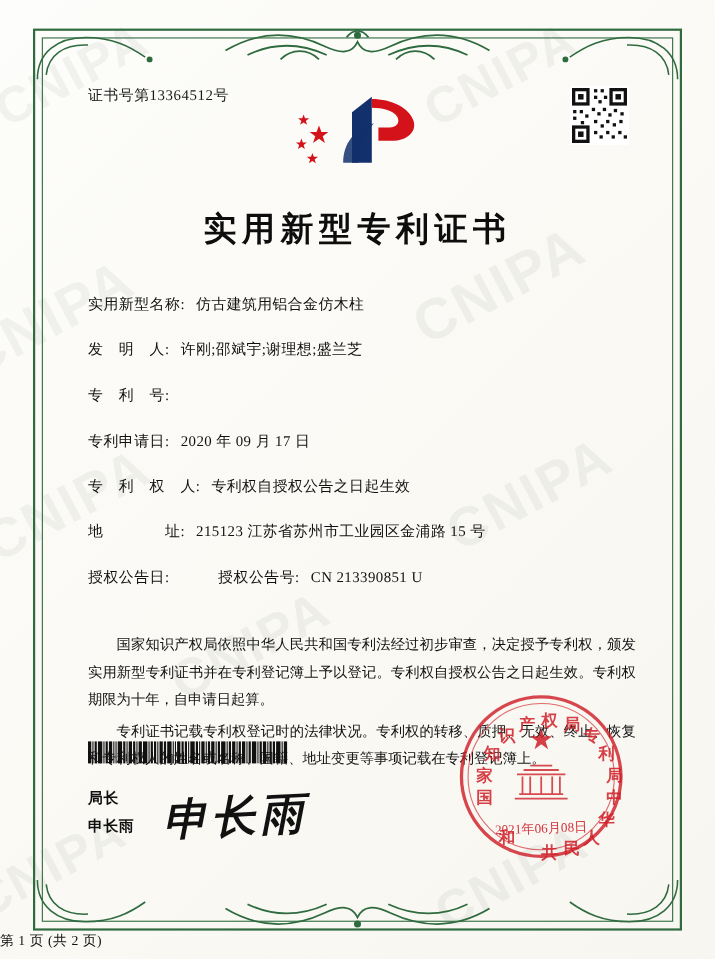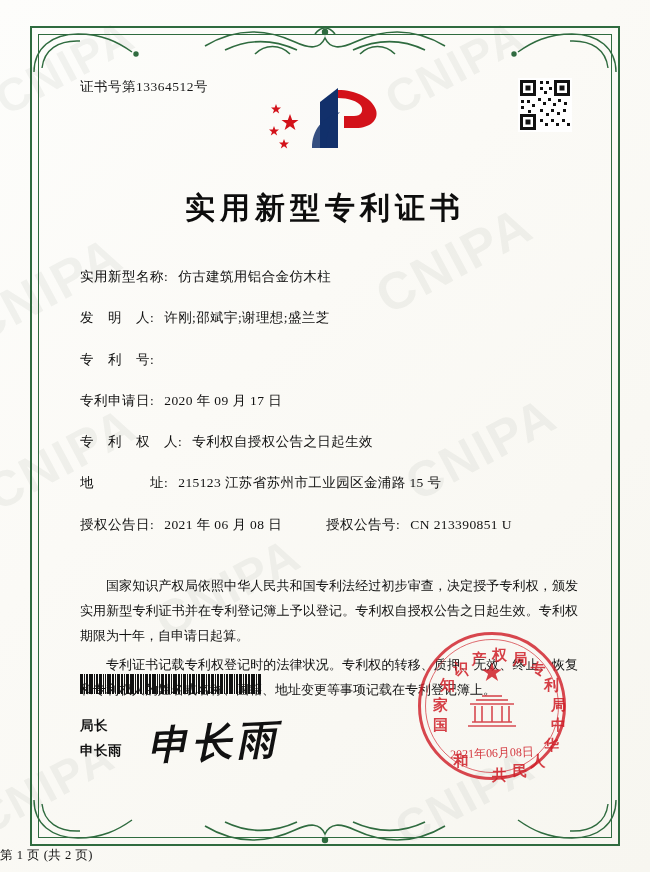--- a/index.html
+++ b/index.html
@@ -455,21 +455,20 @@
       <div class="field-row">
         <span class="f-label">专　利　权　人:</span>
         <span class="f-value">专利权自授权公告之日起生效</span>
       </div>
       <div class="field-row">
         <span class="f-label">地　　　　址:</span>
         <span class="f-value">215123  江苏省苏州市工业园区金浦路 15 号</span>
       </div>
       <div class="field-row">
         <span class="f-label">授权公告日:</span>
-        <span class="f-value">2021 年 06 月 08 日</span>
         <span class="f-sub-label">授权公告号:</span>
         <span class="f-value">CN 213390851 U</span>
       </div>
     </div>
 
     <div class="paragraphs">
       <p>国家知识产权局依照中华人民共和国专利法经过初步审查，决定授予专利权，颁发实用新型专利证书并在专利登记簿上予以登记。专利权自授权公告之日起生效。专利权期限为十年，自申请日起算。</p>
       <p>专利证书记载专利权登记时的法律状况。专利权的转移、质押、无效、终止、恢复和专利权人的姓名或名称、国籍、地址变更等事项记载在专利登记簿上。</p>
     </div>
 

